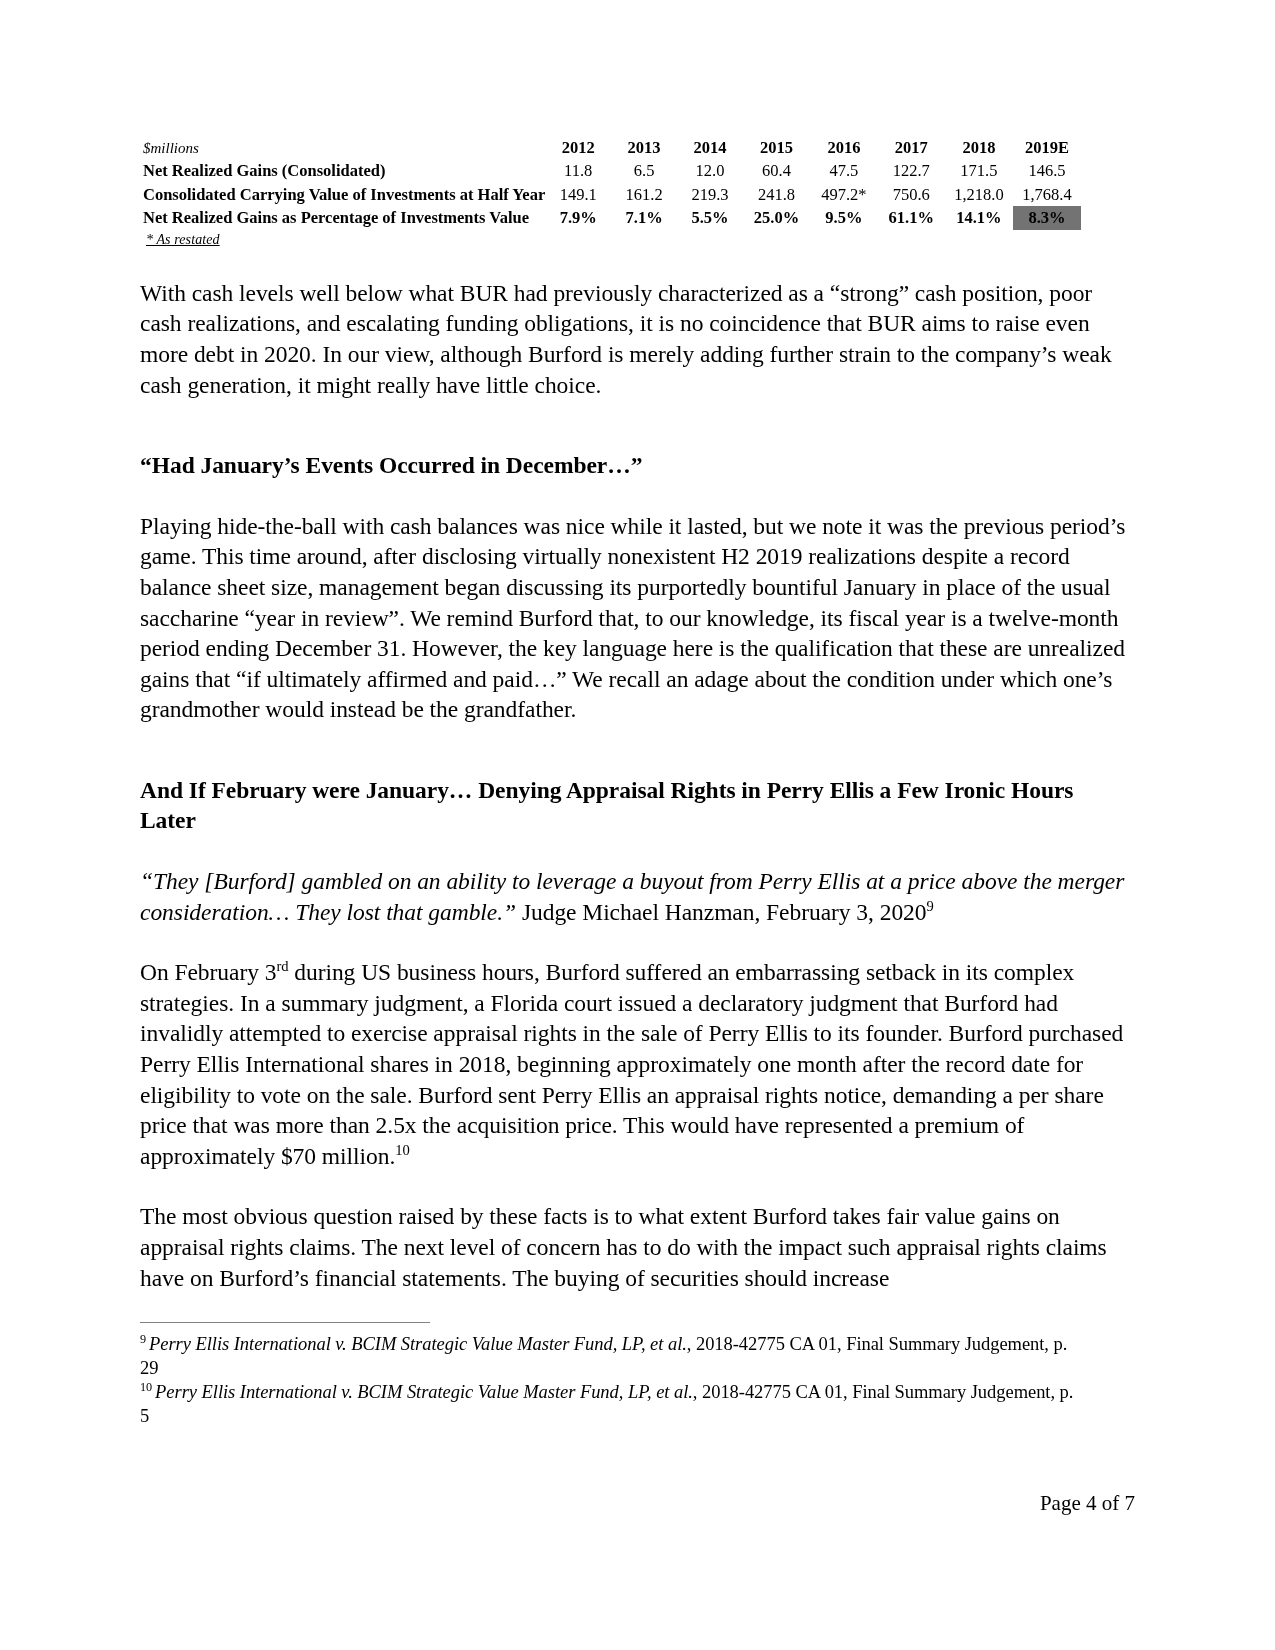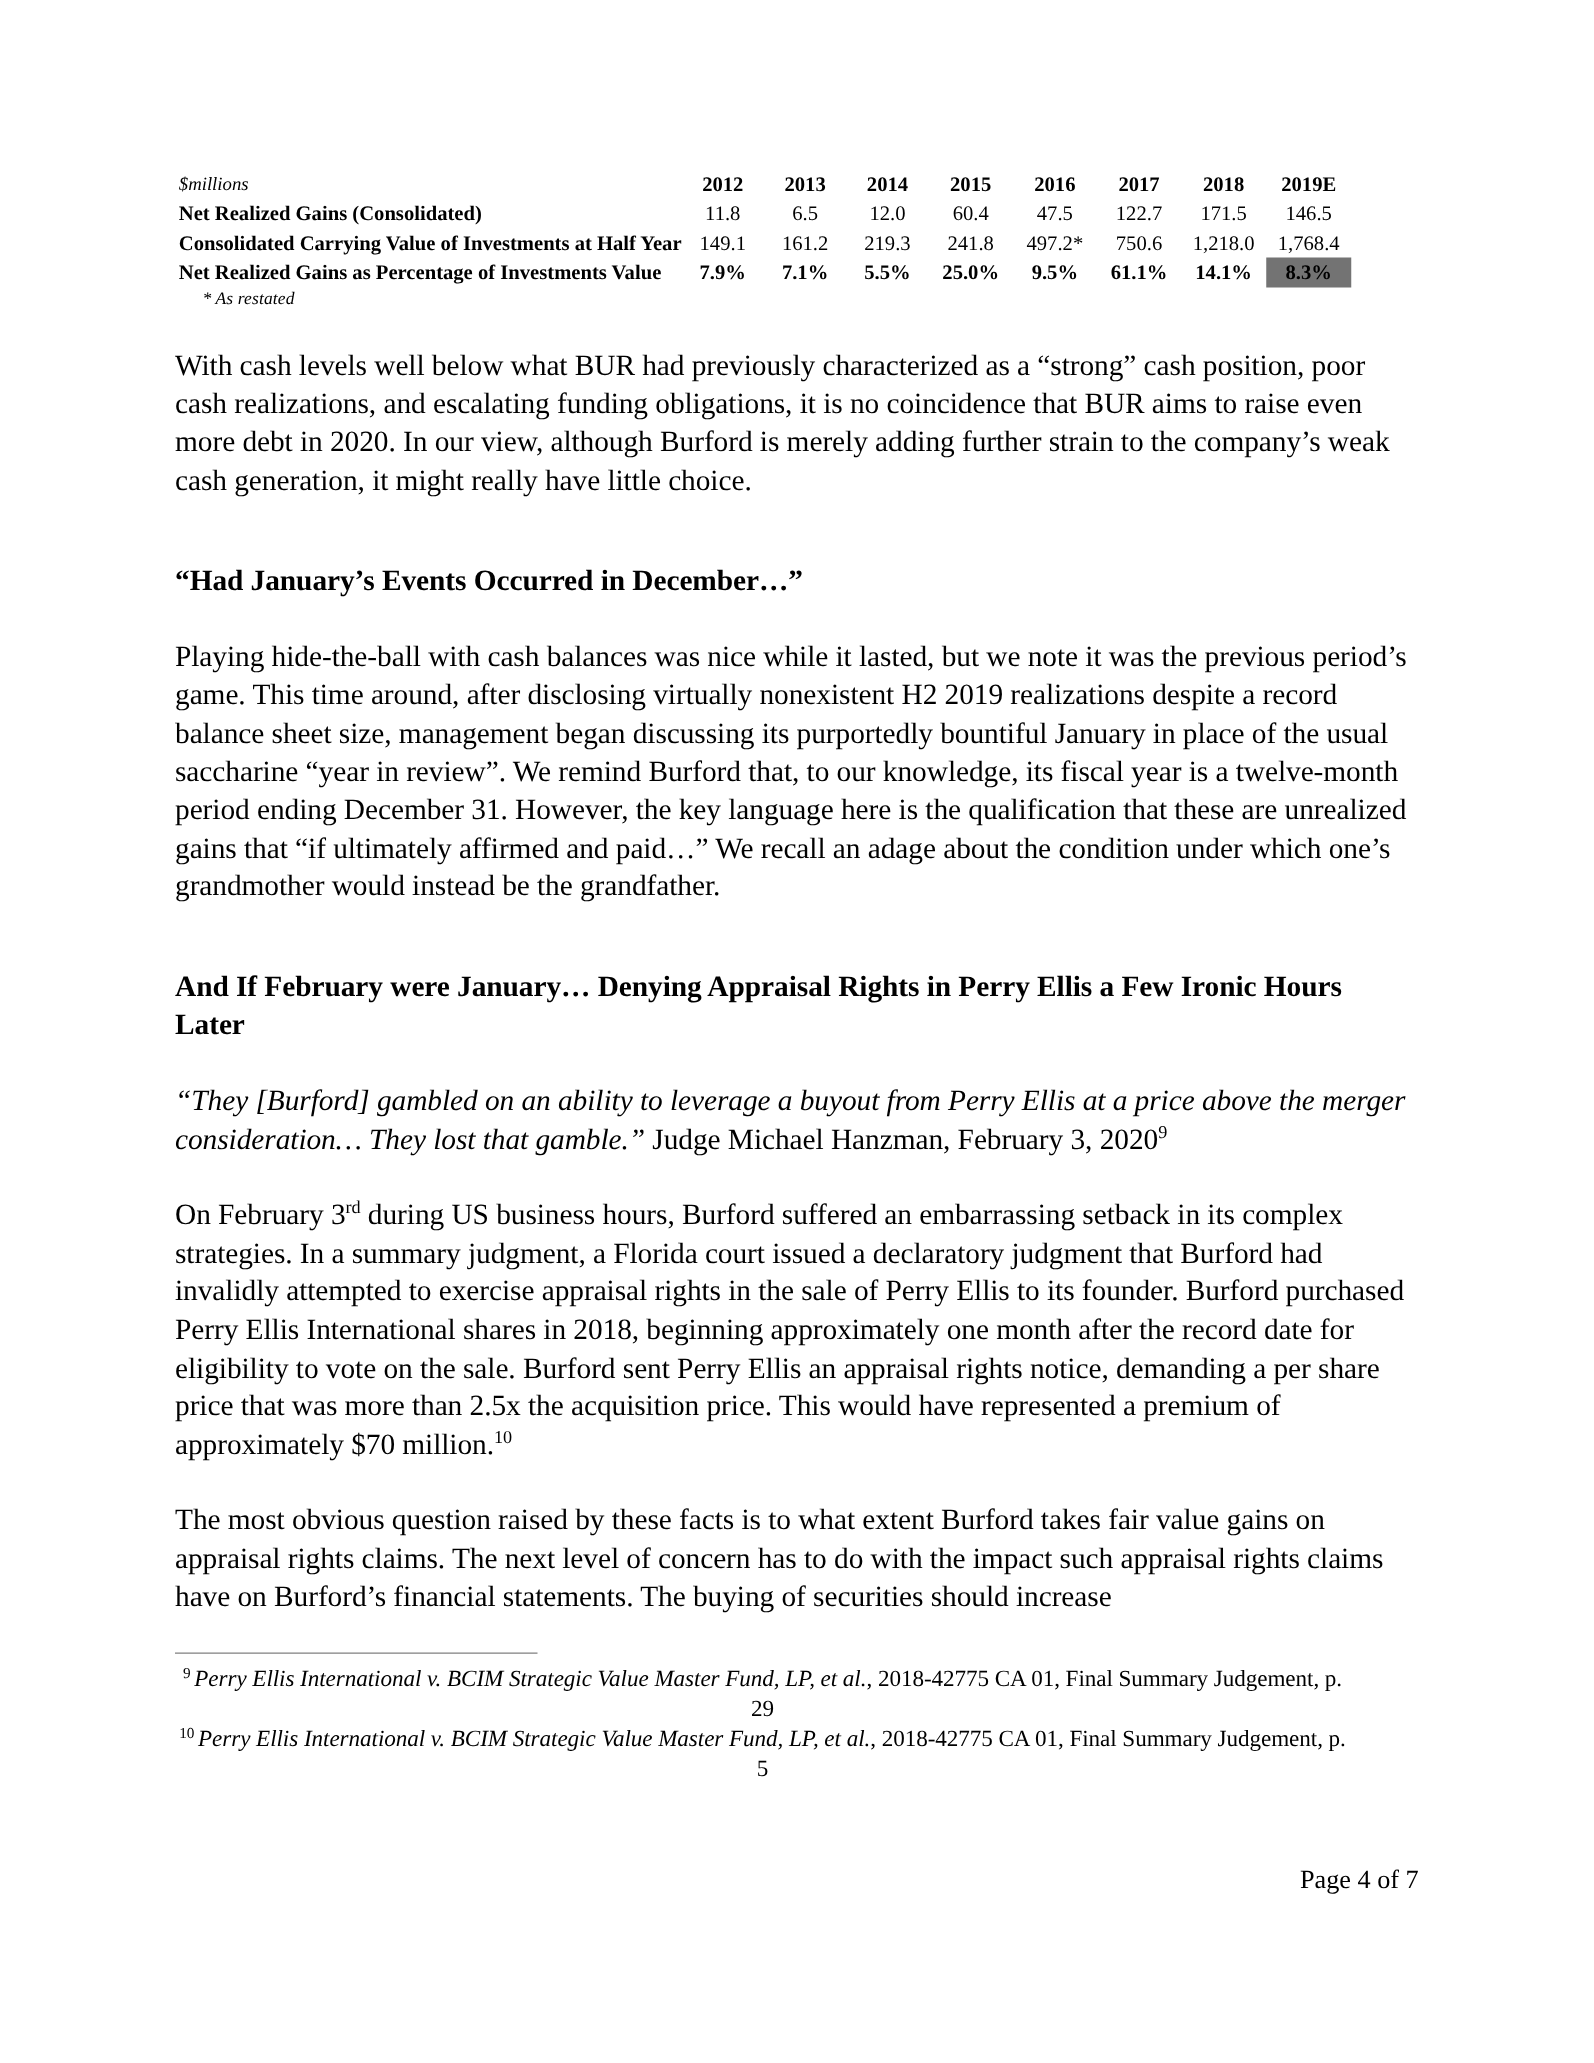--- a/index.html
+++ b/index.html
@@ -57,22 +57,23 @@
   }
   .row-pct .fin-col, .row-pct .fin-label {
     font-weight: bold;
   }
   .hl {
     background: #737373;
   }
   .restated {
     font-style: italic;
     font-size: 14px;
-    margin: 2px 0 0 22px;
+    margin: 2px 0 0 6px;
     letter-spacing: 0.1px;
+    text-decoration: underline;
   }
 
   
   p.body {
     font-size: 23.5px;
     line-height: 30.6px;
     text-align: left;
     margin: 0 0 0 0;
     letter-spacing: -0.05px;
   }
@@ -99,21 +100,20 @@
     vertical-align: super;
     line-height: 0;
   }
 
   
   .footnotes {
     position: absolute;
     left: 140px;
     top: 1322px;
     width: 940px;
-    text-align: center;
   }
   .fn-rule {
     width: 290px;
     height: 0;
     border-top: 1.6px solid #808080;
     margin: 0 0 9px 0;
   }
   p.footnote {
     font-size: 18.5px;
     line-height: 24px;

